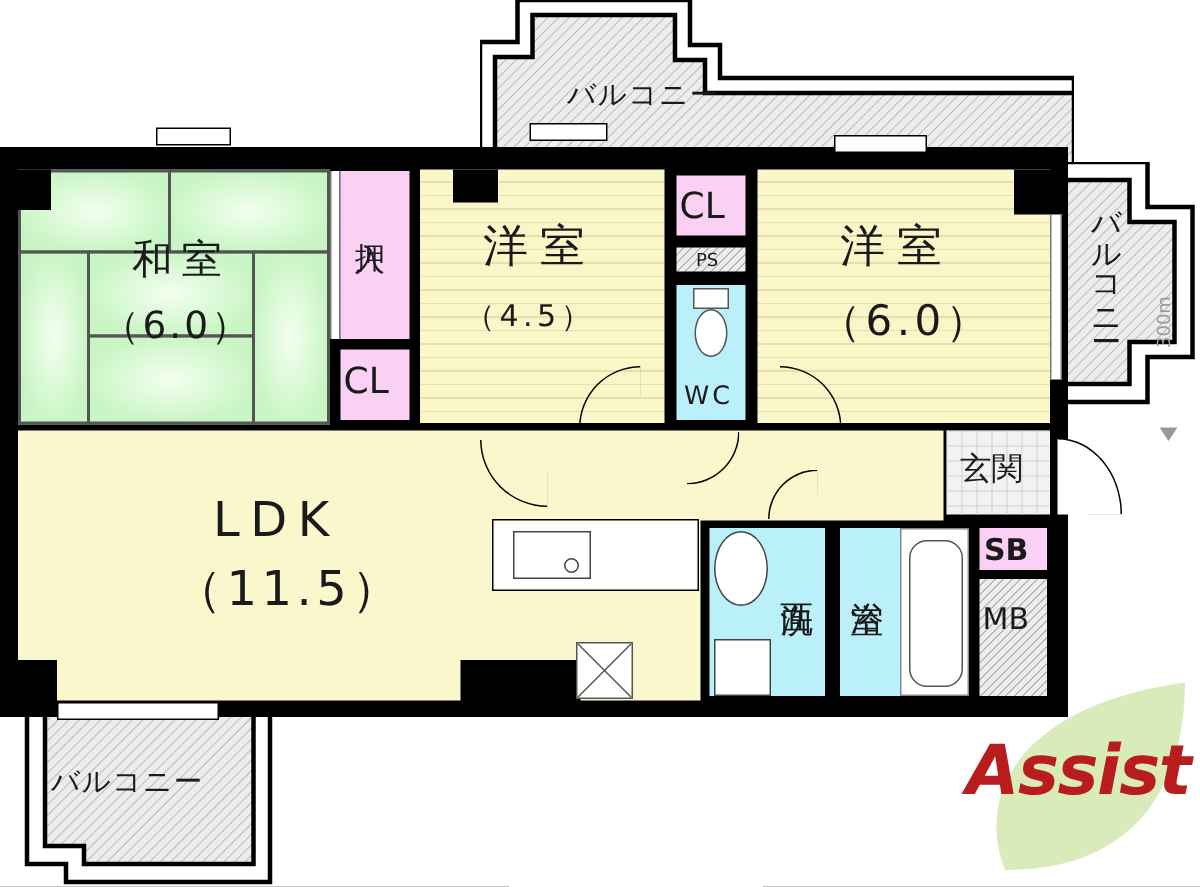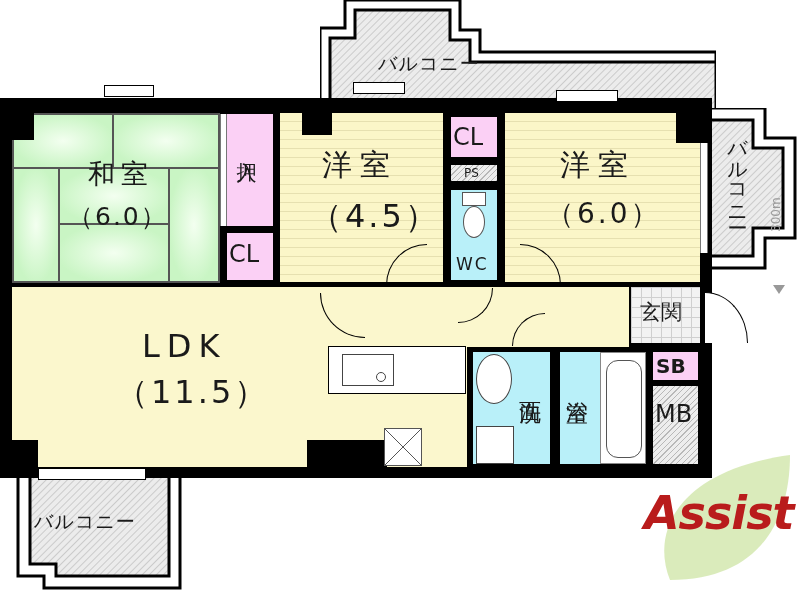--- a/index.html
+++ b/index.html
@@ -82,21 +82,21 @@
 <div class="abs pink" style="left:227px;top:114px;width:46px;height:112px;"></div>
 <div class="label vert" style="left:237px;top:146px;font-size:20px;">押入</div>
 
 <div class="abs pink" style="left:227px;top:233px;width:46px;height:47px;"></div>
 <div class="label" style="left:229px;top:242px;font-size:24px;">CL</div>
 <div class="abs" style="left:220px;top:114px;width:5px;height:112px;background:#fff;border-left:1px solid #777;border-right:1px solid #777;"></div>
 
 <div class="abs room-yellow" style="left:280px;top:113px;width:163px;height:169px;"></div>
 <div class="abs" style="left:302px;top:113px;width:30px;height:22px;background:#000;"></div>
 <div class="label" style="left:322px;top:150px;font-size:30px;letter-spacing:8px;">洋室</div>
-<div class="label" style="left:310px;top:200px;font-size:32px;letter-spacing:3px;">（4.5）</div>
+<div class="label" style="left:310px;top:200px;font-size:20px;letter-spacing:3px;">（4.5）</div>
 
 <div class="abs pink" style="left:451px;top:117px;width:46px;height:40px;"></div>
 <div class="label" style="left:453px;top:125px;font-size:24px;">CL</div>
 <div class="abs hatch" style="left:451px;top:165px;width:46px;height:16px;"></div>
 <div class="label" style="left:464px;top:167px;font-size:12px;">PS</div>
 <div class="abs blue" style="left:451px;top:190px;width:46px;height:90px;"></div>
 <div class="abs" style="left:462px;top:192px;width:22px;height:12px;background:#fff;border:1px solid #555;"></div>
 <div class="abs" style="left:463px;top:206px;width:20px;height:30px;background:#fff;border:1px solid #555;border-radius:50%;"></div>
 <div class="label" style="left:456px;top:256px;font-size:17px;letter-spacing:2px;">WC</div>
 
@@ -133,21 +133,21 @@
 <div class="label vert" style="left:519px;top:384px;font-size:22px;">洗面</div>
 
 <div class="abs blue" style="left:560px;top:352px;width:40px;height:112px;"></div>
 <div class="abs" style="left:600px;top:352px;width:46px;height:112px;background:#fff;border:1px solid #888;box-sizing:border-box;"></div>
 <div class="abs" style="left:606px;top:360px;width:34px;height:96px;border:1px solid #555;border-radius:12px;"></div>
 <div class="label vert" style="left:566px;top:384px;font-size:22px;">浴室</div>
 
 <div class="abs pink" style="left:653px;top:352px;width:45px;height:28px;"></div>
 <div class="label" style="left:656px;top:356px;font-size:20px;font-weight:bold;">SB</div>
 <div class="abs hatch" style="left:653px;top:386px;width:45px;height:78px;"></div>
-<div class="label" style="left:655px;top:402px;font-size:24px;">MB</div>
+<div class="label" style="left:655px;top:402px;font-size:20px;">MB</div>
 
 <div class="abs" style="left:104px;top:85px;width:48px;height:10px;background:#fff;border:1px solid #000;"></div>
 <div class="abs" style="left:353px;top:82px;width:50px;height:10px;background:#fff;border:1px solid #000;"></div>
 <div class="abs" style="left:556px;top:90px;width:60px;height:10px;background:#fff;border:1px solid #000;"></div>
 <div class="abs" style="left:38px;top:468px;width:106px;height:10px;background:#fff;border:1px solid #000;"></div>
 
 <div class="abs" style="left:386px;top:244px;width:40px;height:40px;border-top:1px solid #000;border-left:1px solid #000;border-radius:100% 0 0 0;"></div>
 <div class="abs" style="left:520px;top:244px;width:40px;height:40px;border-top:1px solid #000;border-right:1px solid #000;border-radius:0 100% 0 0;"></div>
 <div class="abs" style="left:458px;top:288px;width:34px;height:34px;border-bottom:1px solid #000;border-right:1px solid #000;border-radius:0 0 100% 0;"></div>
 <div class="abs" style="left:320px;top:293px;width:44px;height:44px;border-bottom:1px solid #000;border-left:1px solid #000;border-radius:0 0 0 100%;"></div>

